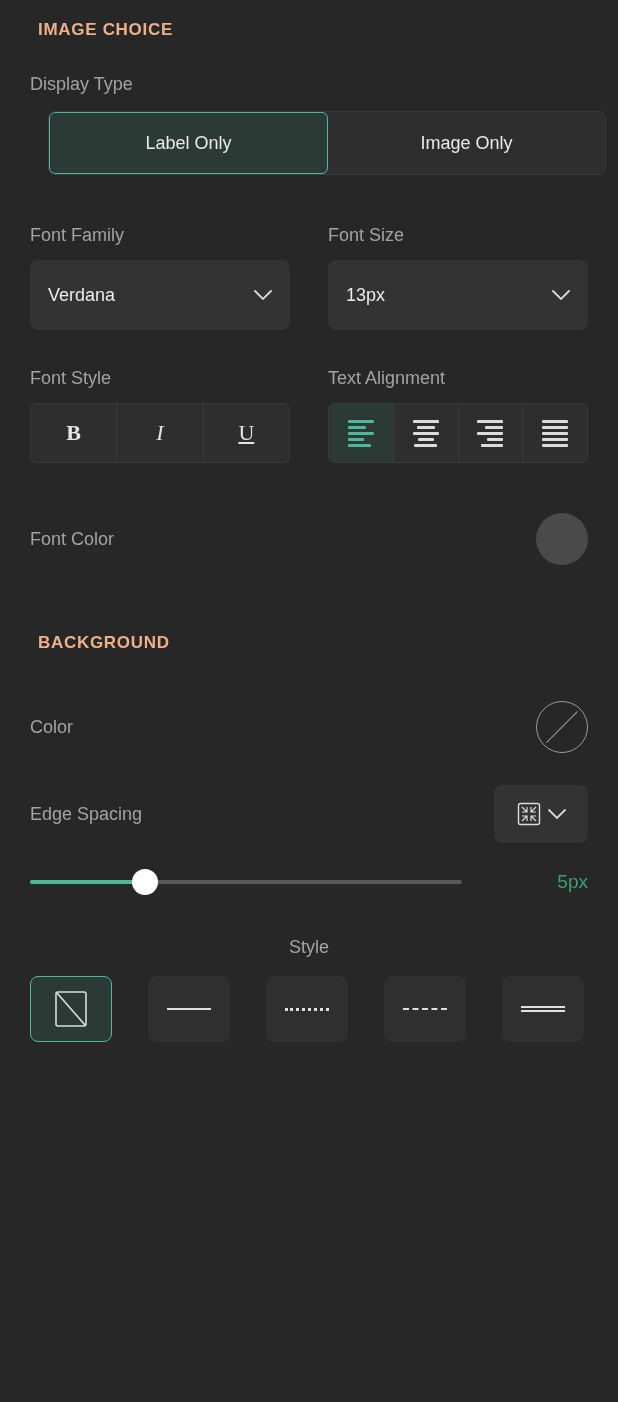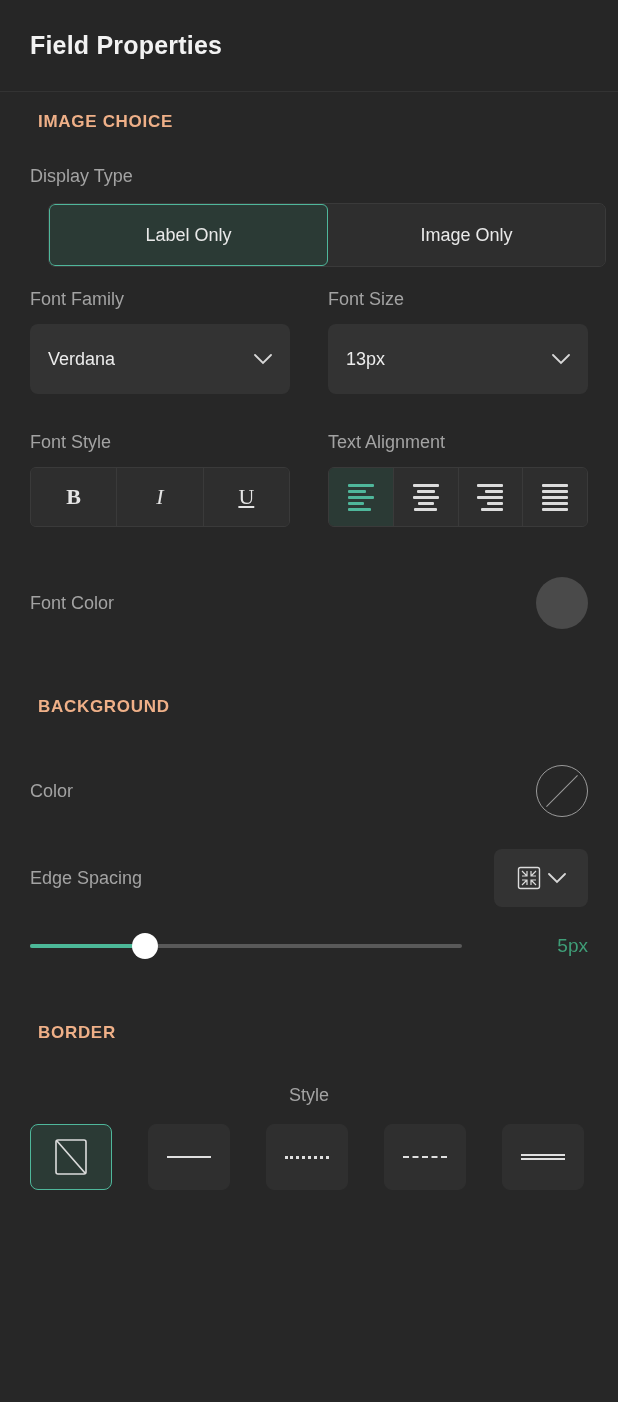--- a/index.html
+++ b/index.html
@@ -205,41 +205,38 @@
   .l-dotted { border-top: 3px dotted #e0e0e0; }
   .l-dashed { border-top: 2px dashed #e0e0e0; }
   .l-double { border-top: 6px double #e0e0e0; }
   .none-ico { width: 34px; height: 40px; }
 </style>
 </head>
 <body>
 
 <div class="panel">
 
-  <div class="header">
-    <div class="header-title">Field Properties</div>
-  </div>
 
   <div style="margin-top:20px;">
     <div class="section-title">IMAGE CHOICE</div>
   </div>
 
   <div class="pad" style="margin-top:34px;">
     <div class="field-label">Display Type</div>
   </div>
 
   <div class="pad" style="margin-top:16px;padding-left:48px;">
     <div class="seg-group">
       <div class="seg-btn active">Label Only</div>
       <div class="seg-btn">Image Only</div>
     </div>
   </div>
 
 
-  <div class="pad" style="margin-top:22px;">
+  <div class="pad" style="margin-top:50px;">
     <div class="two-col">
       <div class="col">
         <div class="field-label">Font Family</div>
         <div class="select">
           <span class="select-value">Verdana</span>
           <span class="chev">
             <svg viewBox="0 0 18 11" width="18" height="11">
                 <path d="M1 1 L9 9 L17 1" fill="none" stroke="#d8d8d8" stroke-width="1.8" stroke-linecap="round"></path>
               </svg>
           </span>
@@ -364,23 +361,20 @@
     <div class="slider-row">
       <div class="slider-wrap">
         <div class="track"></div>
         <div class="track-fill"></div>
         <div class="thumb"></div>
       </div>
       <div class="slider-value">5px</div>
     </div>
   </div>
 
-  <div style="margin-top:64px;">
-    <div class="section-title">BORDER</div>
-  </div>
 
   <div class="pad" style="margin-top:42px;text-align:center;">
     <div class="field-label">Style</div>
   </div>
 
   <div class="pad" style="margin-top:18px;">
     <div class="border-row">
       <div class="bstyle active">
         <span class="none-ico">
           <svg viewBox="0 0 34 40" width="34" height="40">

